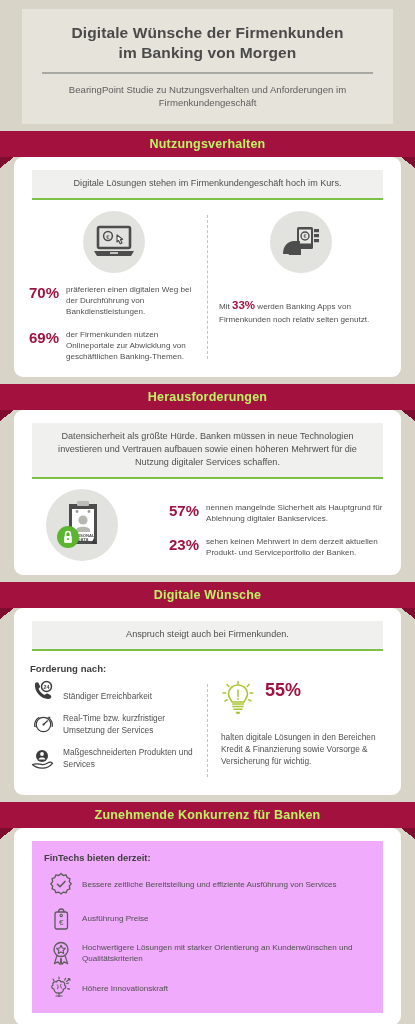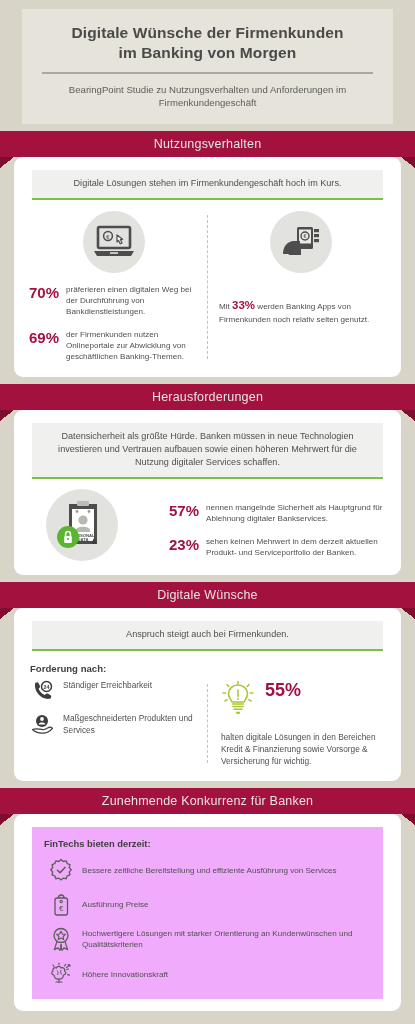--- a/index.html
+++ b/index.html
@@ -39,21 +39,21 @@
 
   
   .banner {
     position: relative;
     background: #a3123f;
     height: 26px;
     margin-top: 7px;
     display: flex; align-items: center; justify-content: center;
   }
   .banner .btitle {
-    color: #e5e5e5; font-size: 12.5px; font-weight: normal; letter-spacing: .2px;
+    color: #bef264; font-size: 12.5px; font-weight: bold; letter-spacing: .2px;
   }
   .banner::before, .banner::after {
     content: ""; position: absolute; top: 26px; width: 14px; height: 11px;
   }
   .banner::before { left: 0;  background: linear-gradient(to bottom right, #7e0d30 50%, transparent 50%); }
   .banner::after  { right: 0; background: linear-gradient(to bottom left,  #7e0d30 50%, transparent 50%); }
 
   
   .card {
     background: #ffffff;
@@ -86,21 +86,21 @@
   .statnum {
     color: #a3123f; font-weight: bold; font-size: 15px;
     min-width: 38px; text-align: center; padding-right: 6px; line-height: 1.15;
   }
   .stattext { font-size: 8.1px; line-height: 1.35; color: #4f4f4f; padding-top: 1px; }
   .plaintext { font-size: 8.1px; line-height: 1.45; color: #4f4f4f; }
   .plaintext b { color: #a3123f; font-size: 11.5px; }
 
   
   .subhead { font-size: 9.6px; font-weight: bold; color: #3f3f3f; margin: 12px 0 6px 2px; }
-  .wishrow { display: flex; align-items: flex-start; margin-bottom: 11px; }
+  .wishrow { display: flex; align-items: flex-end; margin-bottom: 11px; }
   .wishicon { width: 30px; flex: 0 0 30px; display:flex; align-items:center; justify-content:center; }
   .wishlabel { font-size: 8.3px; line-height: 1.38; color: #4f4f4f; padding-left: 5px; }
 
   .bulbrow { display: flex; gap: 10px; padding-left: 6px; }
   .bignum { color: #a3123f; font-weight: bold; font-size: 18px; }
   .bulbtext { font-size: 8.3px; line-height: 1.45; color: #4f4f4f; padding-left: 6px; margin-top: 7px; }
 
   
   .panel { background: #f0abfc; padding: 11px 12px 12px 12px; margin: 2px 4px 0 4px; }
   .panel h3 { font-size: 9.4px; font-weight: bold; color: #3f3f3f; margin-bottom: 9px; }
@@ -228,20 +228,34 @@
             <svg width="22" height="22" viewBox="0 0 22 22">
               <path d="M3 4 C3 2.5 5.5 1.5 6.5 3 L8 6 C8.6 7.2 7.2 8 6.6 8.8 C7.6 11.5 10 14 12.8 15 C13.6 14.4 14.4 13 15.6 13.6 L18.6 15.2 C20 16.2 19 18.6 17.6 18.8 C10 20 2 12 3 4 Z" fill="#3d3d3d"></path>
               <circle cx="14.5" cy="6.5" r="5" fill="none" stroke="#3d3d3d" stroke-width="1.5"></circle>
               <text x="14.5" y="8.6" font-size="5.4" fill="#3d3d3d" text-anchor="middle" font-family="'Liberation Sans',sans-serif" font-weight="bold">24</text>
             </svg>
           </span>
           <span class="wishlabel">Ständiger Erreichbarkeit</span>
         </div>
         <div class="wishrow">
           <span class="wishicon">
+            <svg width="23" height="23" viewBox="0 0 23 23">
+              <circle cx="11.5" cy="11.5" r="7.2" fill="none" stroke="#3d3d3d" stroke-width="1.2"></circle>
+              <path d="M11.5 11.5 L15.5 7.8" stroke="#3d3d3d" stroke-width="1.2" stroke-linecap="round"></path>
+              <circle cx="11.5" cy="11.5" r="1.1" fill="#3d3d3d"></circle>
+              <path d="M2.8 13.5 A9 9 0 0 1 7 4.6" fill="none" stroke="#3d3d3d" stroke-width="1.2" stroke-linecap="round"></path>
+              <path d="M20.2 13.5 A9 9 0 0 0 16 4.6" fill="none" stroke="#3d3d3d" stroke-width="1.2" stroke-linecap="round"></path>
+              <path d="M2.8 13.5 l1.8 -.8 l.1 2 Z" fill="#3d3d3d"></path>
+              <path d="M16.6 3.6 l2 .5 l-1.4 1.5 Z" fill="#3d3d3d"></path>
+            </svg>
+          </span>
+          <span class="wishlabel">Real-Time bzw. kurzfristiger Umsetzung der Services</span>
+        </div>
+        <div class="wishrow">
+          <span class="wishicon">
             <svg width="24" height="22" viewBox="0 0 24 22">
               <circle cx="11" cy="8" r="6" fill="#3d3d3d"></circle>
               <circle cx="11" cy="6" r="1.9" fill="#ffffff"></circle>
               <path d="M7.7 11.4 C7.7 8.8 14.3 8.8 14.3 11.4 Z" fill="#ffffff"></path>
               <path d="M1.5 16.5 C5 15 8 16.2 11.5 16.6 C13.6 16.8 15 16 16.6 15 C18.6 13.8 20.6 14.4 21.5 15.4 C19 18.4 15 20.4 11 20.2 C7 20 3.5 18.6 1.5 16.5 Z" fill="none" stroke="#3d3d3d" stroke-width="1.3" stroke-linejoin="round"></path>
             </svg>
           </span>
           <span class="wishlabel">Maßgeschneiderten Produkten und Services</span>
         </div>
       </div>

